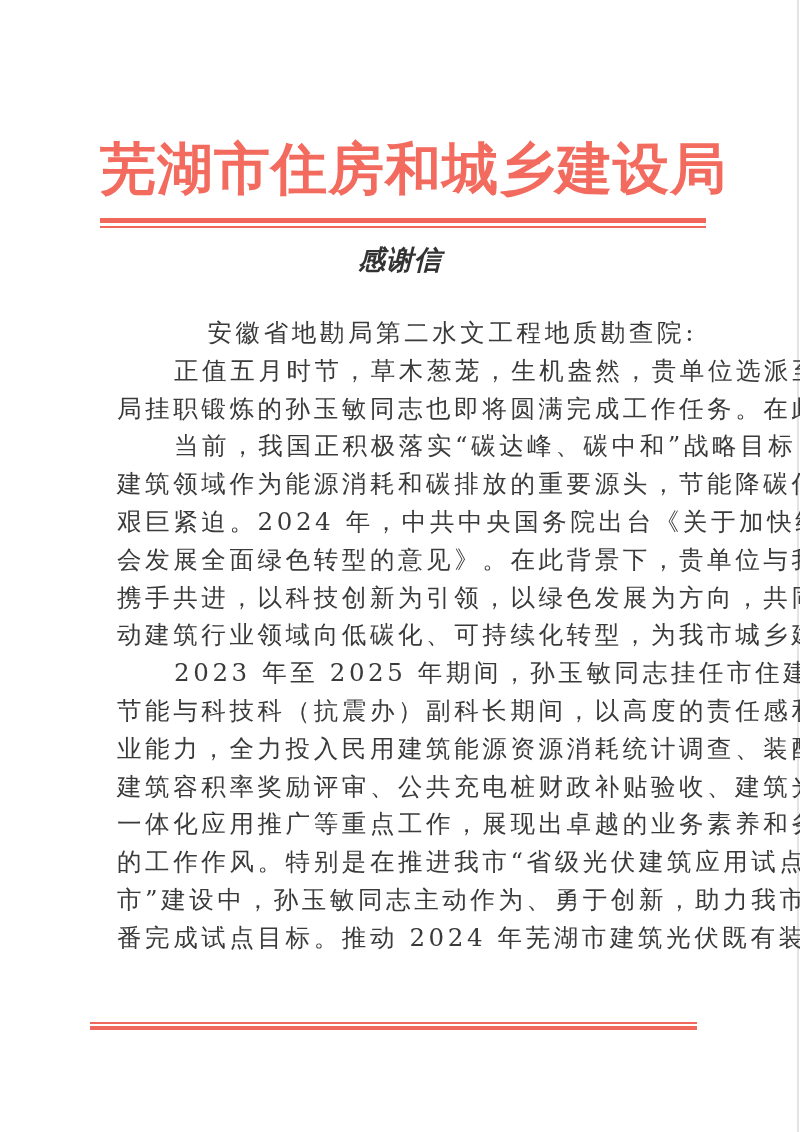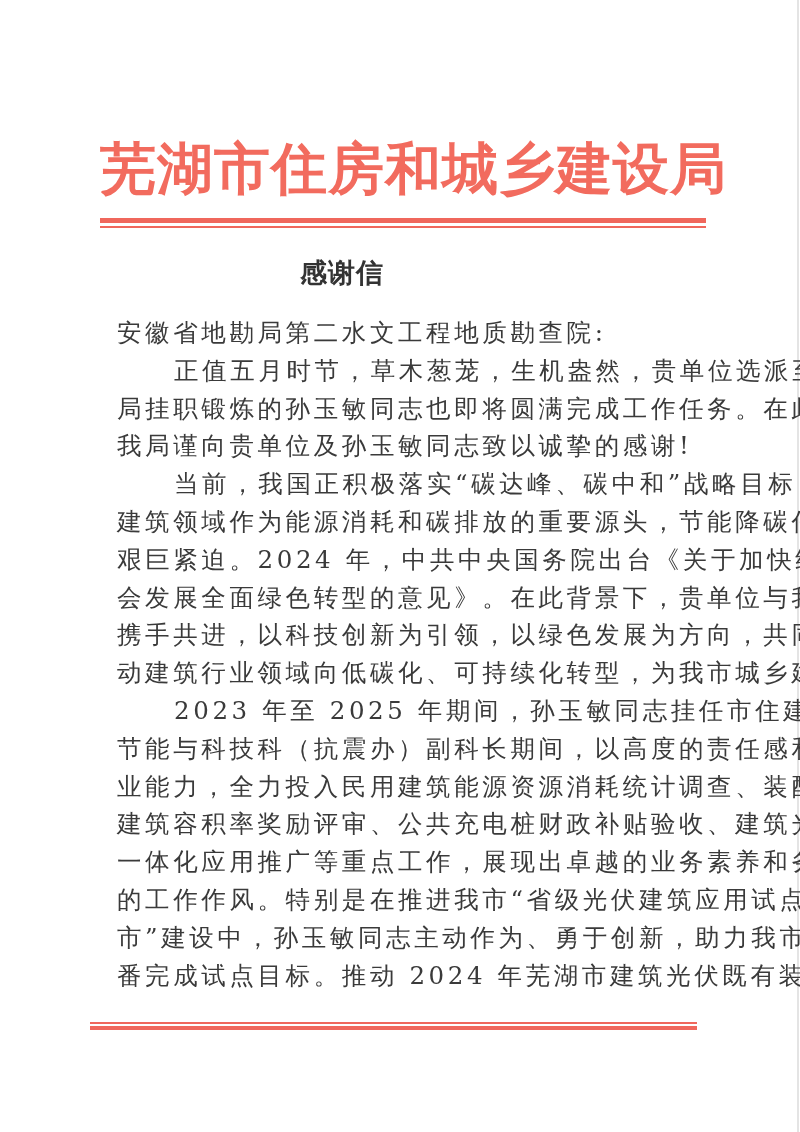--- a/index.html
+++ b/index.html
@@ -15,26 +15,26 @@
     font-family: "DejaVu Serif", "Liberation Serif", serif;
     font-weight: bold; font-size: 56px; line-height: 80px; color: #f26b5e;
     letter-spacing: 1px; white-space: nowrap;
   }
   .rule { position: absolute; background: #f0675c; }
   .rule-top-thick { left: 100px; top: 218px; width: 606px; height: 5px; }
   .rule-top-thin  { left: 100px; top: 226px; width: 606px; height: 2px; }
   .rule-bot-thin  { left: 90px; top: 1022px; width: 607px; height: 2px; }
   .rule-bot-thick { left: 90px; top: 1026px; width: 607px; height: 4px; }
   .doc-title {
-    position: absolute; left: 300px; top: 253px; width: 200px; 
-    font-weight: bold; font-size: 27px; line-height: 40px; color: #333333; letter-spacing: 1px;
+    position: absolute; left: 300px; top: 240px; width: 200px; text-align: center;
+    font-weight: bold; font-size: 27px; line-height: 40px; color: #333333; letter-spacing: 1px; font-style: italic;
   }
   .body-text {
     position: absolute; left: 117px; top: 314px; width: 580px;
-    font-size: 24.5px; line-height: 37.8px; color: #3a3a3a; letter-spacing: 3.6px;
+    font-size: 24.5px; line-height: 37.8px; color: #3a3a3a; letter-spacing: 3.6px; text-align: right;
   }
   .line { display: block; white-space: nowrap; height: 37.8px; }
   .indent { padding-left: 57px; }
 </style>
 </head>
 <body>
 
 <div class="page-edge"></div>
 
 <div class="letterhead-title">芜湖市住房和城乡建设局</div>
@@ -42,21 +42,20 @@
 <div class="rule rule-top-thick"></div>
 <div class="rule rule-top-thin"></div>
 
 <div class="doc-title">感谢信</div>
 
 <div class="body-text">
   <span class="line">安徽省地勘局第二水文工程地质勘查院:</span>
 
   <span class="line indent">正值五月时节，草木葱茏，生机盎然，贵单位选派至我</span>
   <span class="line">局挂职锻炼的孙玉敏同志也即将圆满完成工作任务。在此，</span>
-  <span class="line">我局谨向贵单位及孙玉敏同志致以诚挚的感谢!</span>
 
   <span class="line indent">当前，我国正积极落实“碳达峰、碳中和”战略目标，</span>
   <span class="line">建筑领域作为能源消耗和碳排放的重要源头，节能降碳任务</span>
   <span class="line">艰巨紧迫。2024 年，中共中央国务院出台《关于加快经济社</span>
   <span class="line">会发展全面绿色转型的意见》。在此背景下，贵单位与我局</span>
   <span class="line">携手共进，以科技创新为引领，以绿色发展为方向，共同推</span>
   <span class="line">动建筑行业领域向低碳化、可持续化转型，为我市城乡建设</span>
 
   <span class="line indent">2023 年至 2025 年期间，孙玉敏同志挂任市住建局建筑</span>
   <span class="line">节能与科技科（抗震办）副科长期间，以高度的责任感和专</span>

